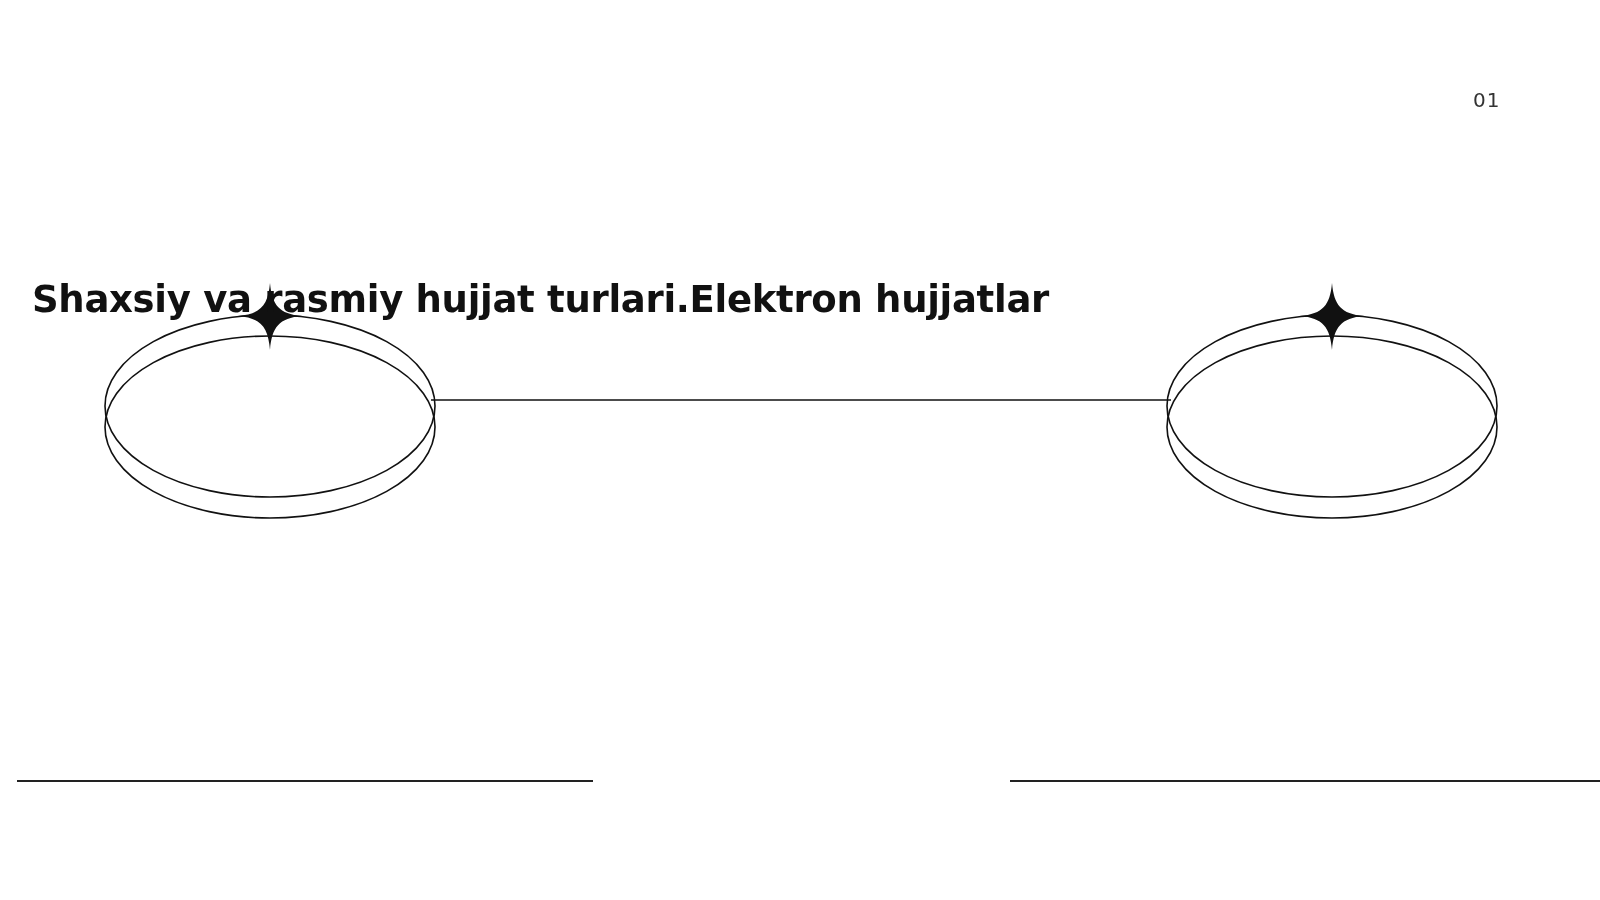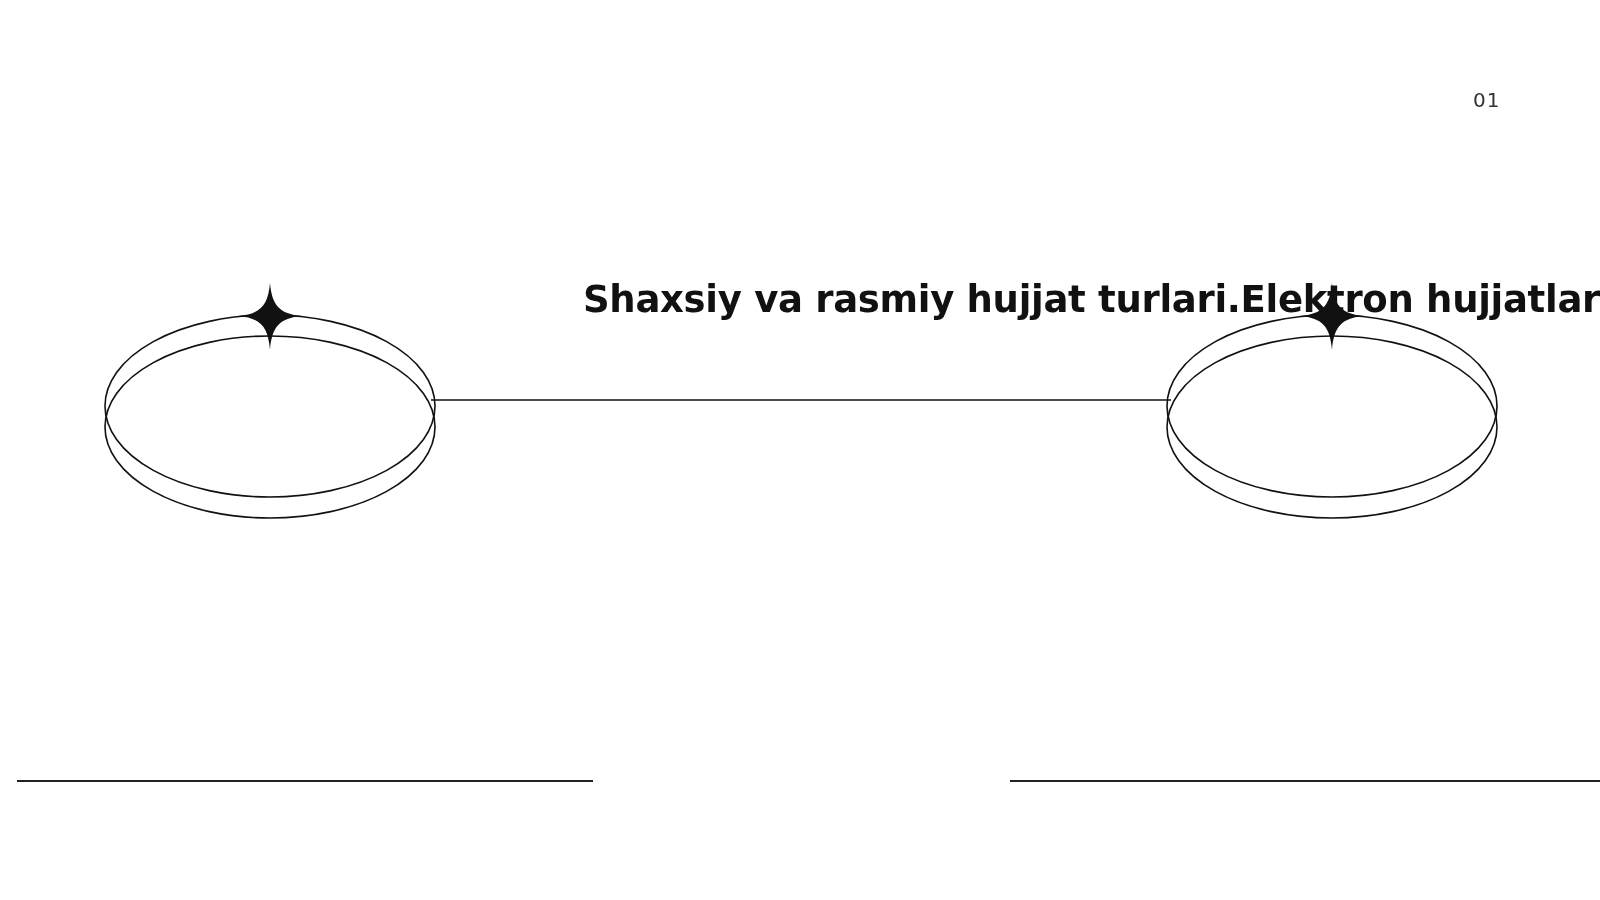--- a/index.html
+++ b/index.html
@@ -9,21 +9,21 @@
     font-family: "DejaVu Sans", "Liberation Sans", sans-serif;
   }
   .slide { position: absolute; left: 17px; top: 0; width: 1600px; height: 900px; }
   .page-number {
     position: absolute; left: 1456px; top: 88px;
     font-size: 20px; color: #333333; letter-spacing: 1px;
     font-family: "DejaVu Sans", sans-serif;
   }
   .title {
     position: absolute; left: 0; width: 1568px; top: 278px;
-    text-align: right; font-weight: bold; font-size: 37px;
+    text-align: left; font-weight: bold; font-size: 37px;
     color: #111111; white-space: nowrap;
     font-family: "DejaVu Sans", sans-serif;
     letter-spacing: -0.3px;
     padding-left: 15px;
   }
   svg.art { position: absolute; left: 0; top: 0; }
 </style>
 </head>
 <body>
 

